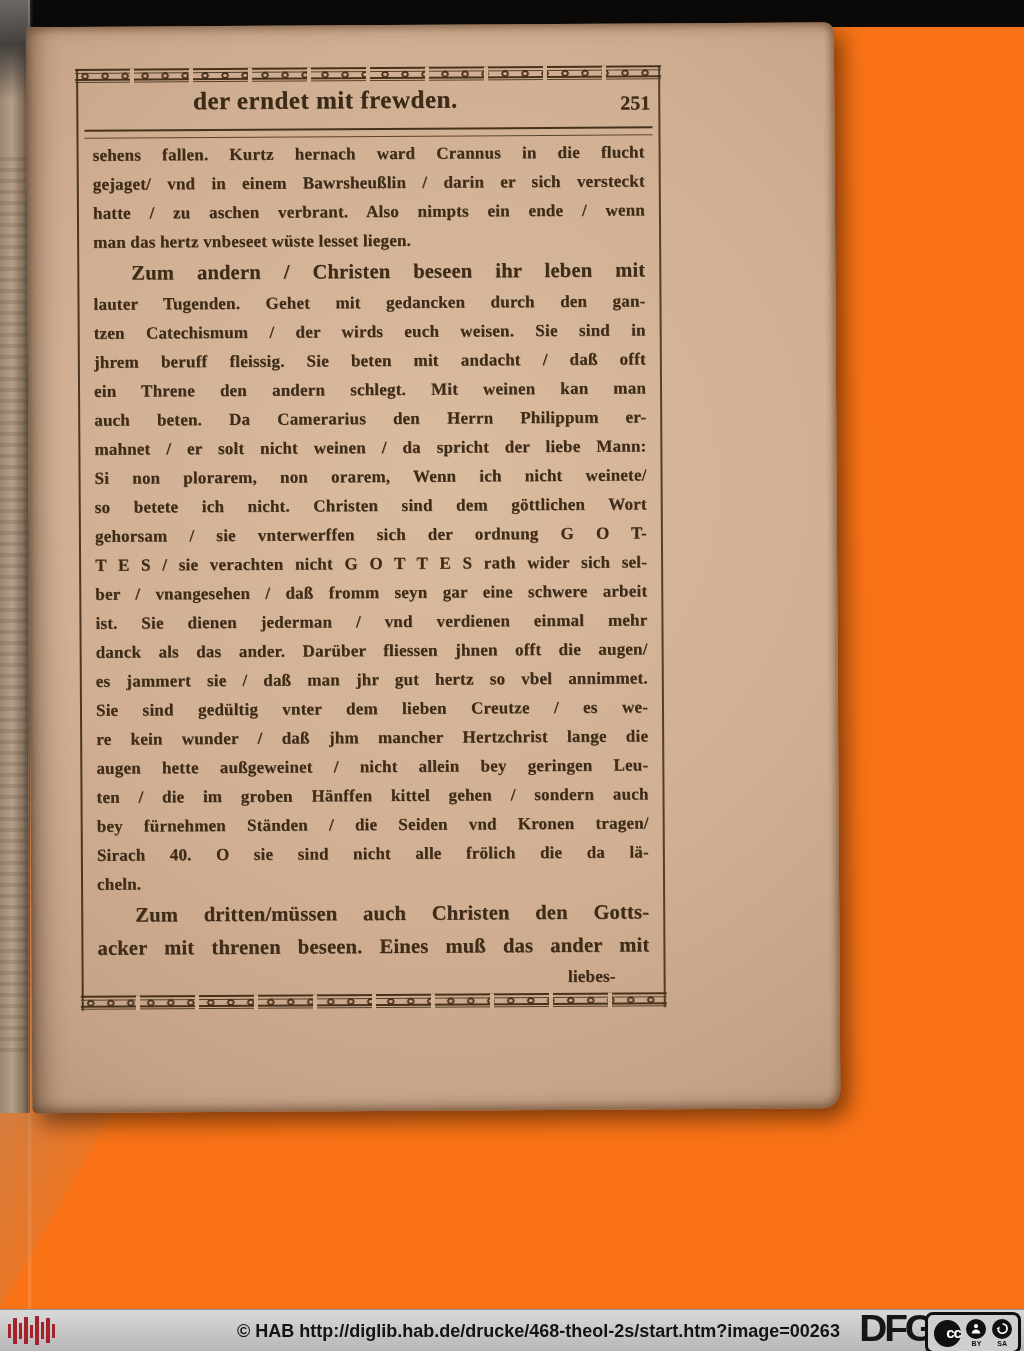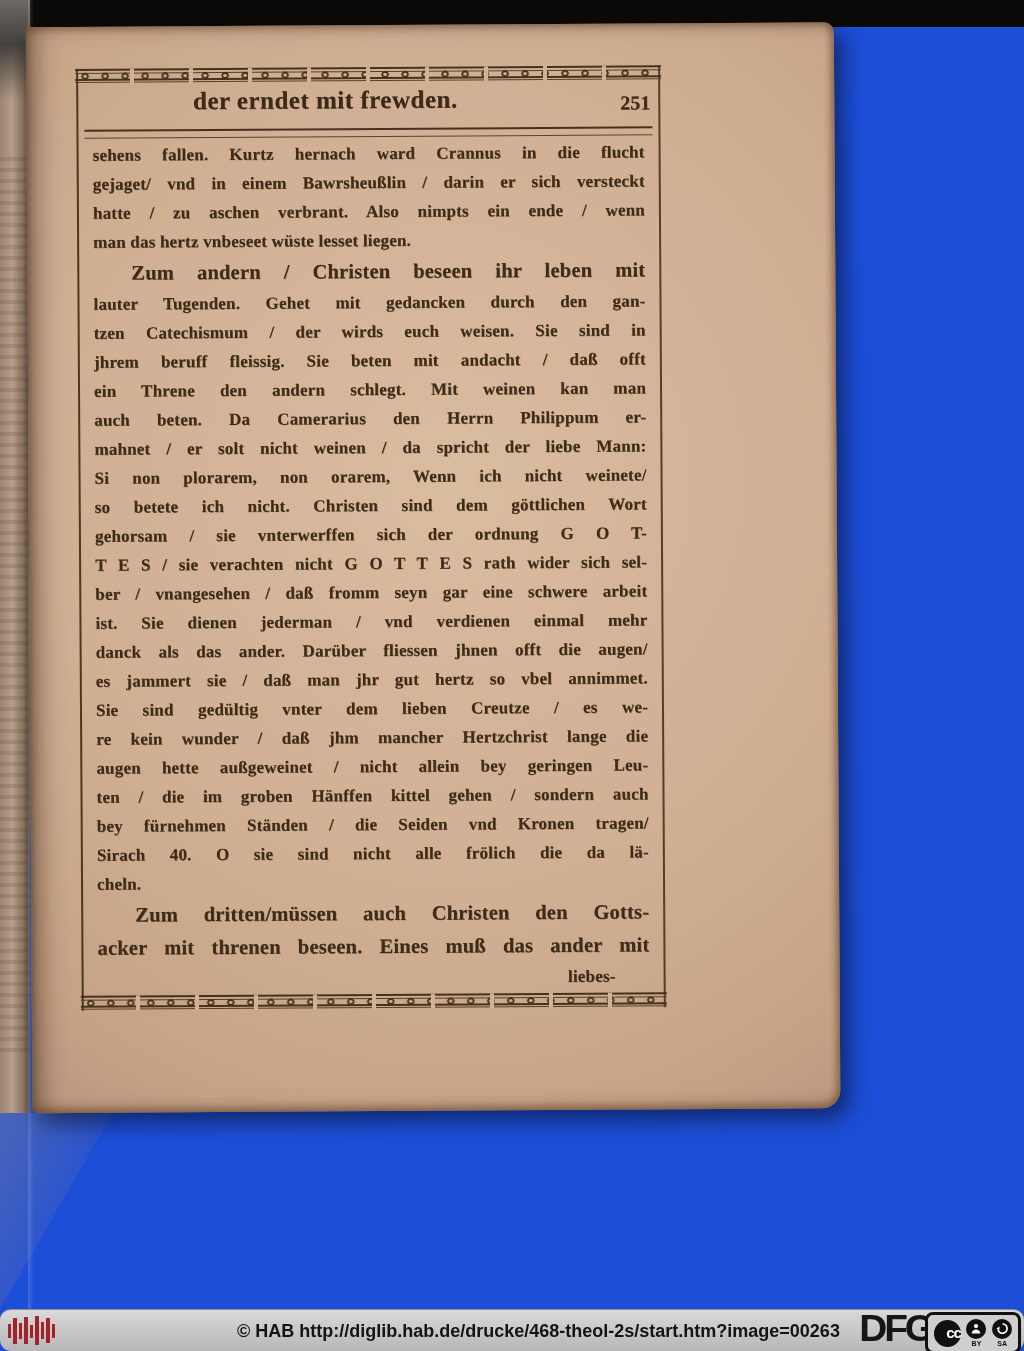--- a/index.html
+++ b/index.html
@@ -1,16 +1,16 @@
 <!DOCTYPE html>
 <html><head>
 <meta charset="utf-8">
 <style>
   html,body{margin:0;padding:0;width:1024px;height:1351px;overflow:hidden;background:#14110f;}
-  .stage{position:relative;width:1024px;height:1351px;background:#1d4ed8;}
+  .stage{position:relative;width:1024px;height:1351px;background:#f97316;}
 
   
   .top-band{position:absolute;left:0;top:0;width:100%;height:27px;background:#0b0a09;}
   .glass-top{position:absolute;left:0;top:0;width:30px;height:100px;
     background:linear-gradient(180deg,#6b6865 0%,#45413d 45%,rgba(40,37,34,0) 100%);}
 
   
   .left-pages{position:absolute;left:0;top:27px;width:30px;height:1086px;
     background:linear-gradient(90deg,#9a8673 0%,#b79f88 40%,#8f7a66 75%,#5c4c3f 100%);}
   .left-pages .blur-text{position:absolute;left:0;top:130px;width:100%;height:900px;opacity:.55;
@@ -67,21 +67,21 @@
     color:#3e2b18;letter-spacing:.2px;text-shadow:.45px .4px .55px rgba(62,43,24,.5);}
   .jl{text-align:justify;text-align-last:justify;}
   .ll{text-align:left;}
   .rl{text-align:right;padding-right:34px;}
   .ind{text-indent:38px;}
   .big{font-size:20.5px;line-height:33px;height:33px;}
 
   
   .footer{position:absolute;left:0;bottom:0;width:1024px;height:41px;
     background:linear-gradient(180deg,#d9d9d9 0%,#c6c6c6 55%,#b7b7b7 100%);
-    border-top:1px solid #8f8f8f;border-radius:11px;}
+    border-top:1px solid #8f8f8f;}
   .hab-logo{position:absolute;left:7px;top:5px;}
   .copyright{position:absolute;left:237px;top:50%;transform:translateY(-50%);
     font:bold 18px "Liberation Sans",sans-serif;color:#141414;letter-spacing:0;}
   .dfg{position:absolute;right:94px;top:-2px;height:41px;
     font:900 37px/41px "Liberation Sans",sans-serif;color:#161616;
     letter-spacing:-3px;transform:scaleX(1.05);}
   .cc-badge{position:absolute;right:3px;top:2px;width:84px;height:36px;
     border:3px solid #101010;border-radius:8px;background:#cfcfcf;
     display:flex;align-items:center;justify-content:space-around;padding:0 3px;box-sizing:content-box;}
   .cc-main{width:27px;height:27px;border-radius:50%;background:#101010;color:#fff;

